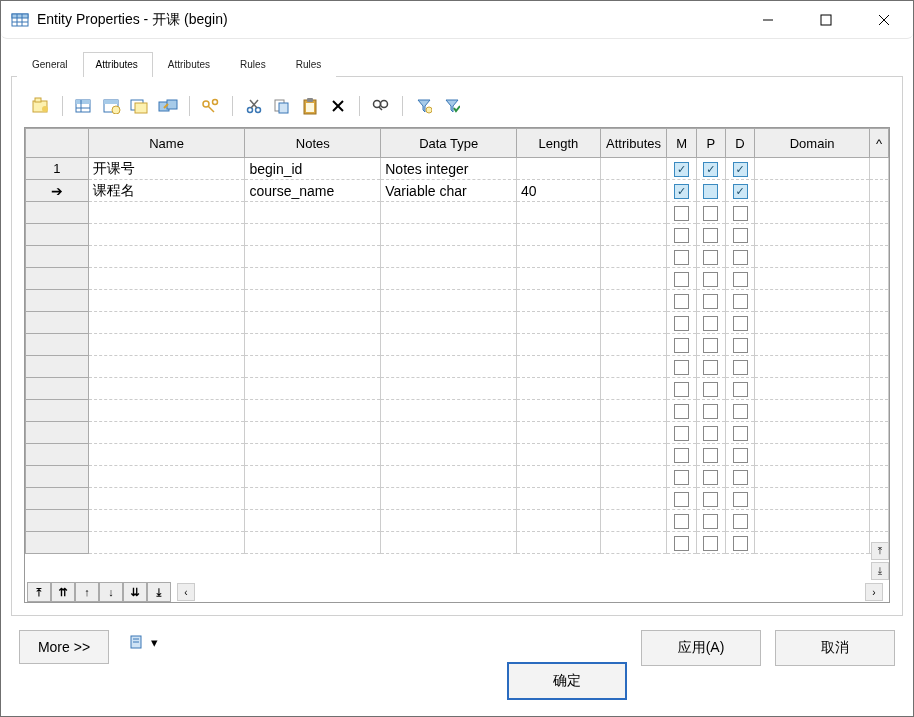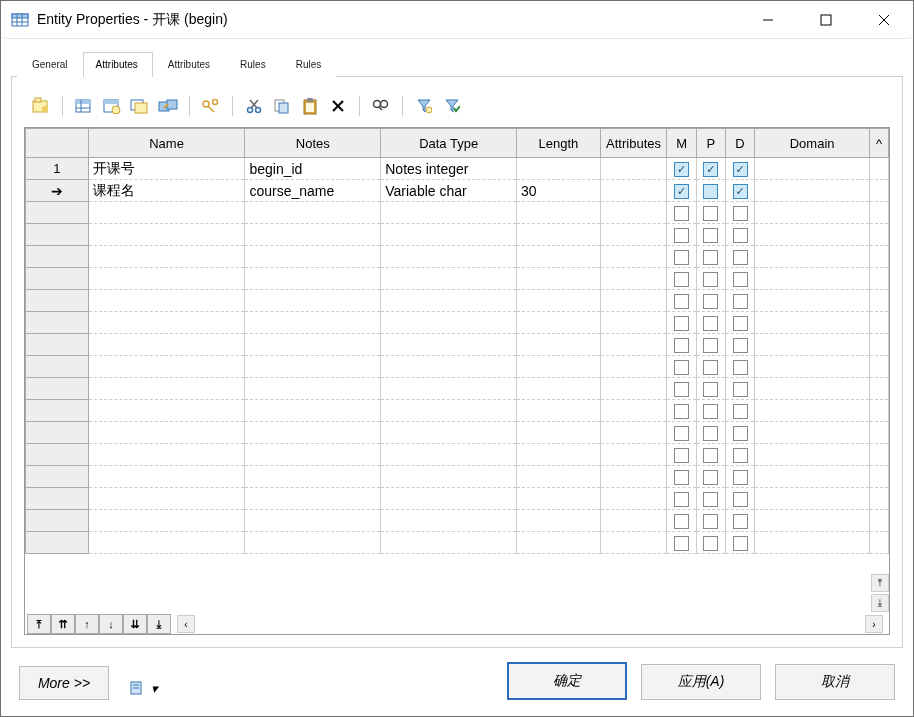--- a/index.html
+++ b/index.html
@@ -31,23 +31,23 @@
 .chk.on::after { content: "✓"; font-size: 11px; color: #1a4d6b; line-height: 1; }
 .chk.hl { background: #cde8f7; border-color: #3a8ac0; }
 .grid-body { flex: 1; overflow: hidden; position: relative; }
 .nav-btns { display: flex; gap: 0; padding: 2px 0 0 2px; align-items: center; }
 .nvb { width: 24px; height: 20px; border: 1px solid #aaa; background: #eee; display: flex; align-items: center; justify-content: center; font-size: 11px; cursor: pointer; }
 .hscroll { flex: 1; height: 18px; margin: 0 6px; display: flex; align-items: center; }
 .hscroll .arrow { width: 18px; height: 18px; background: #eee; border: 1px solid #ccc; display: flex; align-items: center; justify-content: center; font-size: 10px; }
 .hscroll .track { flex: 1; height: 18px; }
 .vside { position: absolute; right: 0; top: 22px; bottom: 0; width: 18px; display: flex; flex-direction: column; align-items: center; justify-content: flex-end; gap: 2px; padding-bottom: 22px; }
 .vbtn { width: 18px; height: 18px; background: #eee; border: 1px solid #ccc; display: flex; align-items: center; justify-content: center; font-size: 10px; }
-.dlg-btns { display: flex; align-items: flex-end; padding: 14px 8px 6px 8px; gap: 14px; font-style: italic; }
+.dlg-btns { display: flex; align-items: flex-start; padding: 14px 8px 6px 8px; gap: 14px; }
 .btn { border: 1px solid #bbb; background: #f3f3f3; padding: 8px 0; width: 120px; text-align: center; font-size: 14px; cursor: pointer; }
-.btn.primary { border: 2px solid #2a6bbf; }
+.btn.primary { border: 2px solid #2a6bbf; margin-top: 32px; }
 .menu-btn { display: flex; align-items: center; gap: 6px; padding: 4px 6px; cursor: pointer; }
 .col-name{width:150px}.col-code{width:130px}.col-dt{width:130px}.col-len{width:80px}.col-prec{width:60px}.col-m{width:28px}.col-p{width:28px}.col-d{width:28px}.col-dom{width:110px}
 .arrow-right { font-size: 14px; }
 </style>
 </head>
 <body>
 <div class="window">
 
 <div class="titlebar">
   <span class="app-icon">
@@ -216,21 +216,21 @@
   <td class="cb"><span class="chk on"></span></td>
   <td class="cb"><span class="chk on"></span></td>
   <td><none></none></td>
                   <td></td>
                 </tr>
                 <tr>
                   <td class="rowhdr"><span class="arrow-right">➔</span></td>
   <td>课程名</td>
   <td>course_name</td>
   <td>Variable char</td>
-  <td>30</td>
+  <td>40</td>
   <td></td>
   <td class="cb"><span class="chk on"></span></td>
   <td class="cb"><span class="chk hl"></span></td>
   <td class="cb"><span class="chk on"></span></td>
   <td><none></none></td>
                   <td></td>
                 </tr>
                 <tr>
                   <td class="rowhdr"></td>
                   <td></td>

